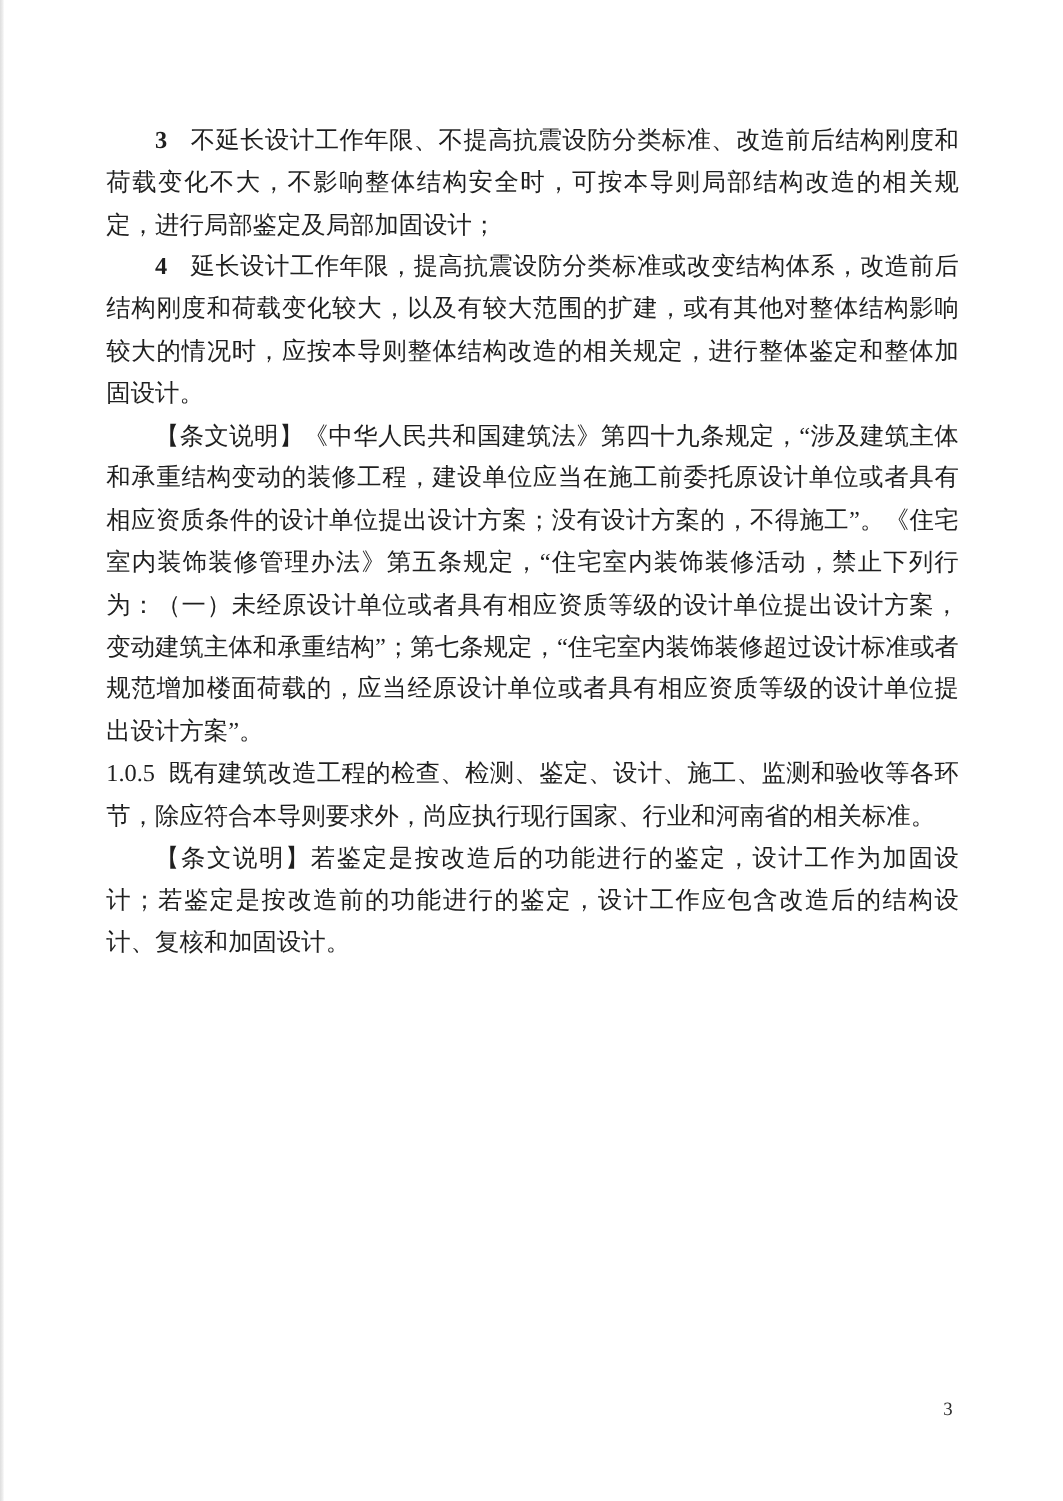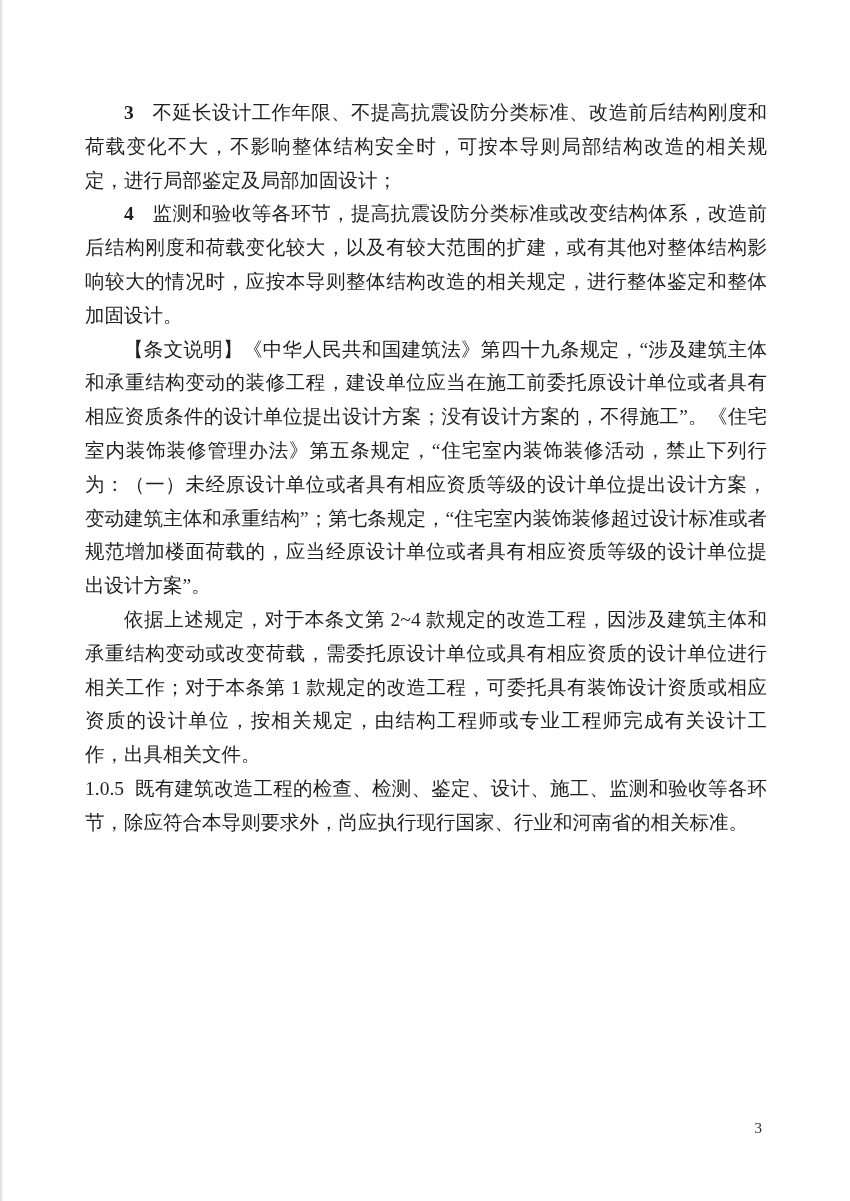--- a/index.html
+++ b/index.html
@@ -68,27 +68,27 @@
 </head>
 <body>
 
 <div class="page">
   <div class="scan-edge"></div>
 
   <div class="content">
 
     <p class="indent"><span class="clause-num">3</span><span>不延长设计工作年限、不提高抗震设防分类标准、改造前后结构刚度和荷载变化不大，不影响整体结构安全时，可按本导则局部结构改造的相关规定，进行局部鉴定及局部加固设计；</span></p>
 
-    <p class="indent"><span class="clause-num">4</span><span>监测和验收等各环节，提高抗震设防分类标准或改变结构体系，改造前后结构刚度和荷载变化较大，以及有较大范围的扩建，或有其他对整体结构影响较大的情况时，应按本导则整体结构改造的相关规定，进行整体鉴定和整体加固设计。</span></p>
+    <p class="indent"><span class="clause-num">4</span><span>延长设计工作年限，提高抗震设防分类标准或改变结构体系，改造前后结构刚度和荷载变化较大，以及有较大范围的扩建，或有其他对整体结构影响较大的情况时，应按本导则整体结构改造的相关规定，进行整体鉴定和整体加固设计。</span></p>
 
     <p class="indent commentary"><span>【条文说明】《中华人民共和国建筑法》第四十九条规定，“涉及建筑主体和承重结构变动的装修工程，建设单位应当在施工前委托原设计单位或者具有相应资质条件的设计单位提出设计方案；没有设计方案的，不得施工”。《住宅室内装饰装修管理办法》第五条规定，“住宅室内装饰装修活动，禁止下列行为：（一）未经原设计单位或者具有相应资质等级的设计单位提出设计方案，变动建筑主体和承重结构”；第七条规定，“住宅室内装饰装修超过设计标准或者规范增加楼面荷载的，应当经原设计单位或者具有相应资质等级的设计单位提出设计方案”。</span></p>
 
-    <p class="indent commentary"><span>依据上述规定，对于本条文第 2~4 款规定的改造工程，因涉及建筑主体和承重结构变动或改变荷载，需委托原设计单位或具有相应资质的设计单位进行相关工作；对于本条第 1 款规定的改造工程，可委托具有装饰设计资质或相应资质的设计单位，按相关规定，由结构工程师或专业工程师完成有关设计工作，出具相关文件。</span></p>
 
     <p class="no-indent"><span class="section-num">1.0.5</span><span>既有建筑改造工程的检查、检测、鉴定、设计、施工、监测和验收等各环节，除应符合本导则要求外，尚应执行现行国家、行业和河南省的相关标准。</span></p>
 
+    <p class="indent commentary"><span>【条文说明】若鉴定是按改造后的功能进行的鉴定，设计工作为加固设计；若鉴定是按改造前的功能进行的鉴定，设计工作应包含改造后的结构设计、复核和加固设计。</span></p>
 
 
 
   </div>
 
   <div class="footer-pagenum">3</div>
 </div>
 
 </body></html>

